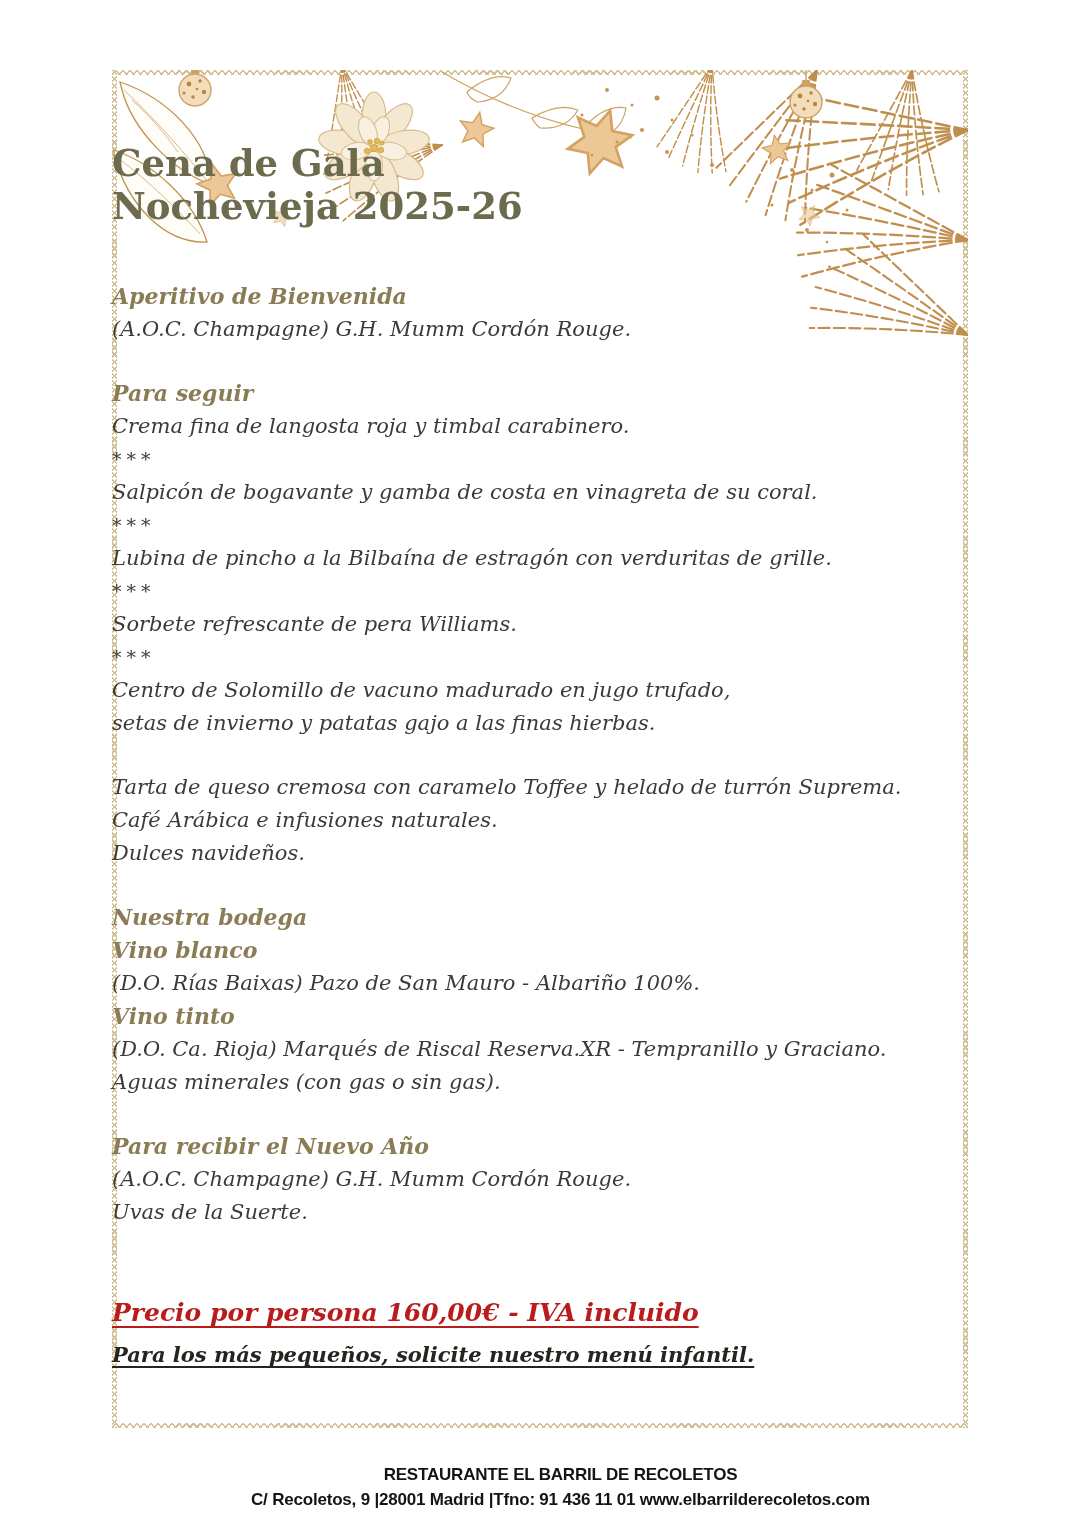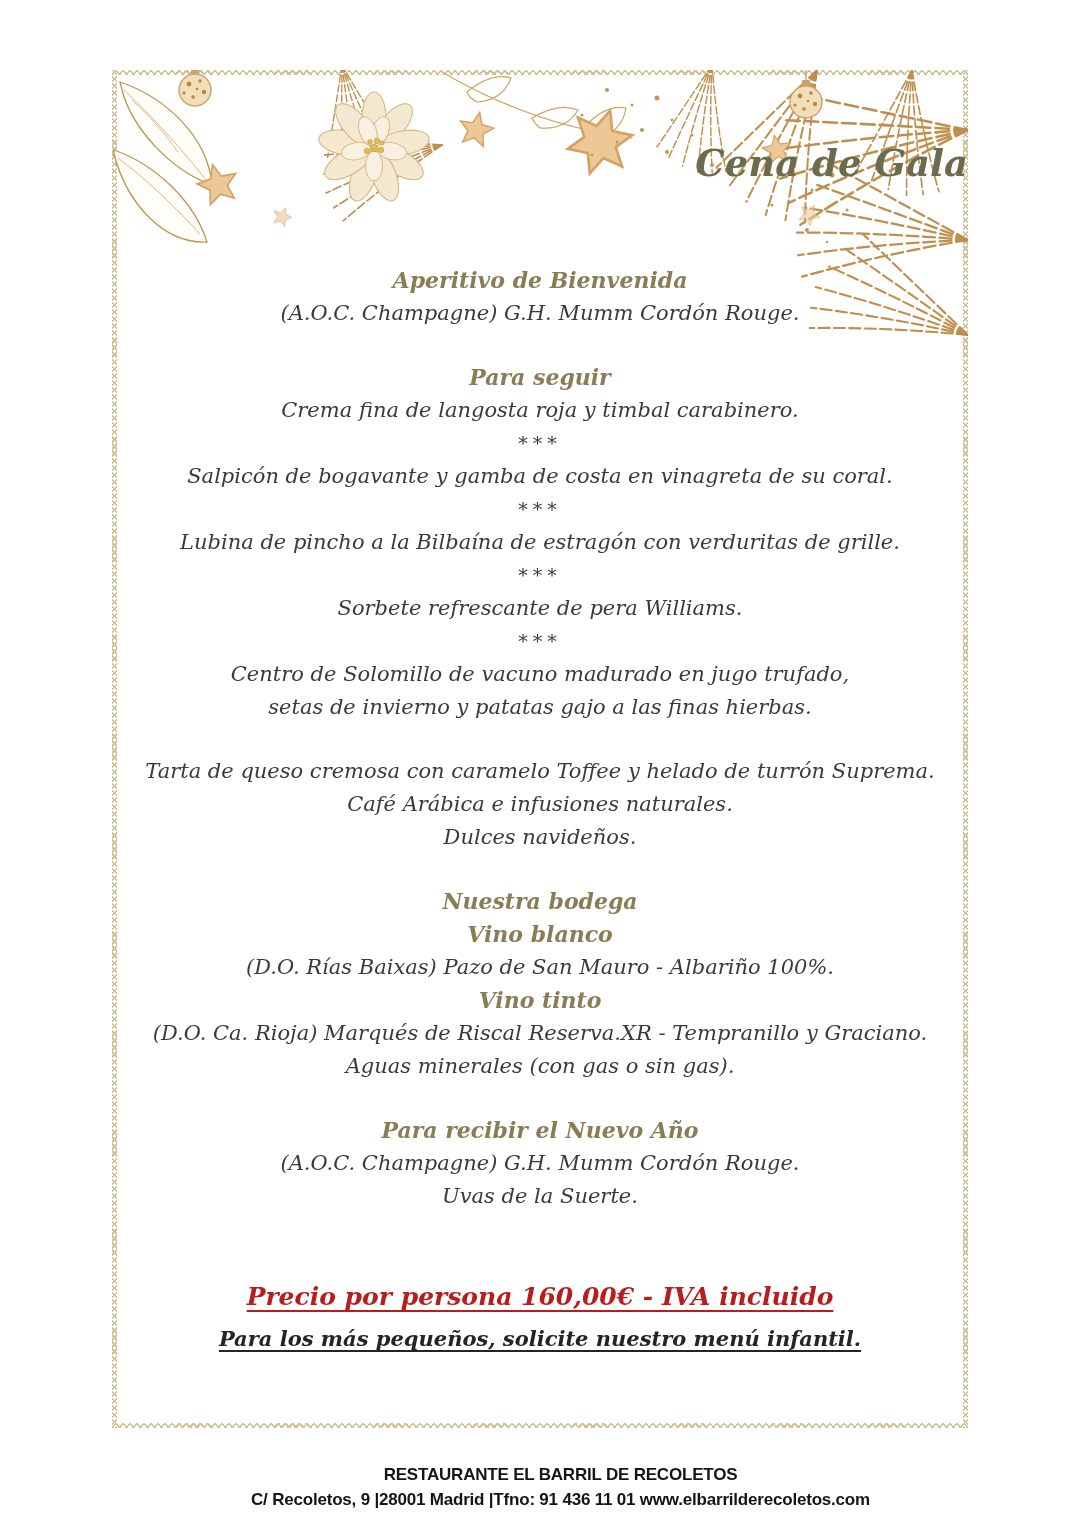--- a/index.html
+++ b/index.html
@@ -15,26 +15,26 @@
       repeating-linear-gradient(-45deg, var(--stitch-color,#d2c196) 0 1.6px, transparent 1.6px 5px);
   }
   .stitch.top{left:0;top:0;right:0;height:5px;}
   .stitch.bottom{left:0;bottom:0;right:0;height:5px;}
   .stitch.left{left:0;top:0;bottom:0;width:5px;}
   .stitch.right{right:0;top:0;bottom:0;width:5px;}
 
   .decor{position:absolute;left:112px;top:70px;width:856px;height:300px;pointer-events:none;}
 
   .title{
-    position:absolute;left:112px;top:142px;width:856px;text-align:right;
+    position:absolute;left:112px;top:142px;width:856px;text-align:left;
     color:var(--title-color,#6c6b4e);font-size:37px;line-height:43px;
-    font-style:italic;font-weight:700;
-  }
-
-  .menu{position:absolute;left:112px;top:264px;width:856px;text-align:center;}
+    font-weight:700;
+  }
+
+  .menu{position:absolute;left:112px;top:280px;width:856px;text-align:left;}
   .m-heading{font-size:22px;line-height:33px;font-style:italic;font-weight:700;color:var(--heading-color,#8a7c55);}
   .m-line{font-size:21px;line-height:33px;font-style:italic;color:var(--body-color,#3b3a36);}
   .m-sep{font-size:19px;line-height:33px;color:var(--body-color,#3b3a36);letter-spacing:5px;}
   .m-gap{height:31px;}
   .m-price{
     font-size:25px;line-height:44px;font-style:italic;font-weight:700;color:#b91c1c;
     text-decoration:underline;text-decoration-thickness:2px;text-underline-offset:5px;
   }
   .m-note{
     font-size:21px;line-height:40px;font-style:italic;font-weight:600;color:#26241f;
@@ -180,20 +180,21 @@
       <circle cx="720" cy="105" r="2.5"></circle>
       <circle cx="735" cy="140" r="1.5"></circle>
     <circle cx="695" cy="160" r="2"></circle>
       <circle cx="715" cy="172" r="1.3"></circle>
       <circle cx="660" cy="135" r="1.5"></circle>
   </g>
 </svg>
 
 <div class="title">
   <div>Cena de Gala</div>
+  <div>Nochevieja 2025-26</div>
 </div>
 
 <div class="menu">
     <div class="m-heading">Aperitivo de Bienvenida</div>
     <div class="m-line">(A.O.C. Champagne) G.H. Mumm Cordón Rouge.</div>
     <div class="m-gap"></div>
     <div class="m-heading">Para seguir</div>
     <div class="m-line">Crema fina de langosta roja y timbal carabinero.</div>
     <div class="m-sep">***</div>
     <div class="m-line">Salpicón de bogavante y gamba de costa en vinagreta de su coral.</div>

